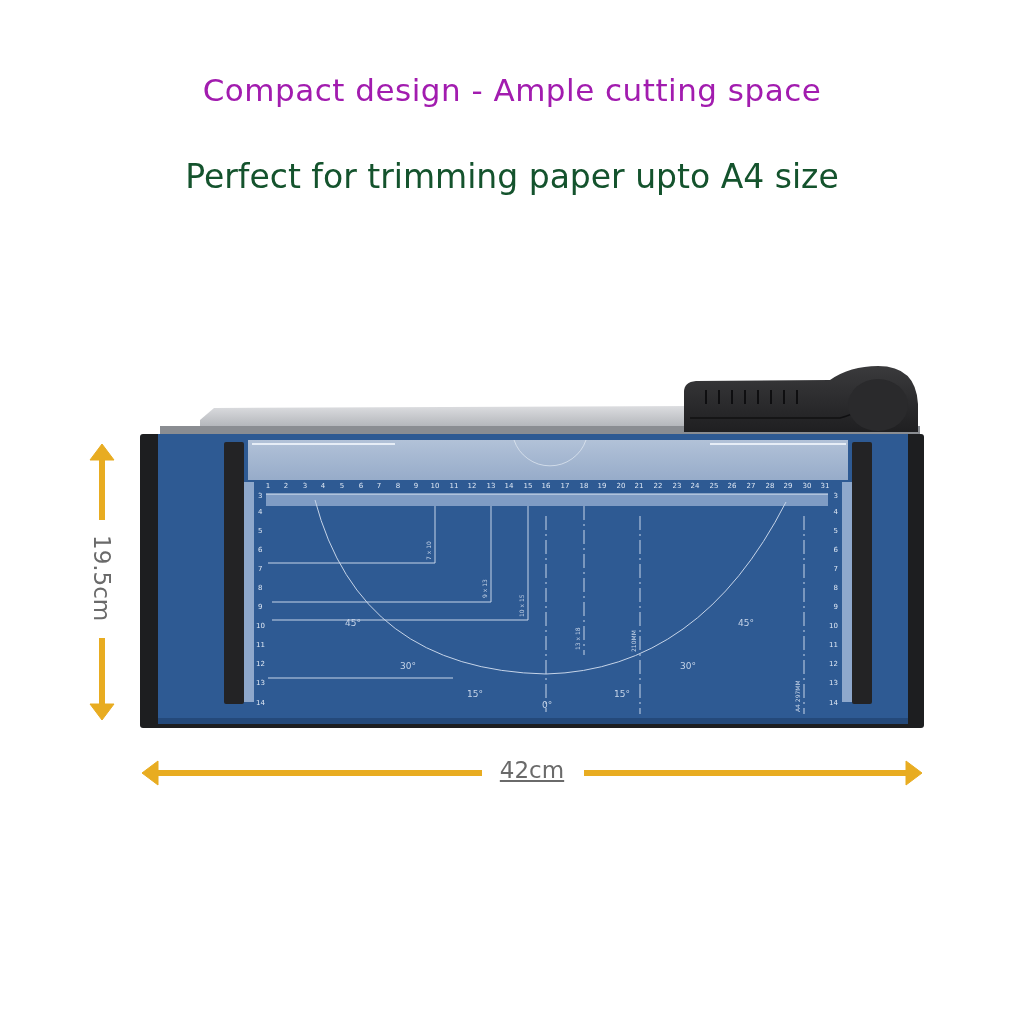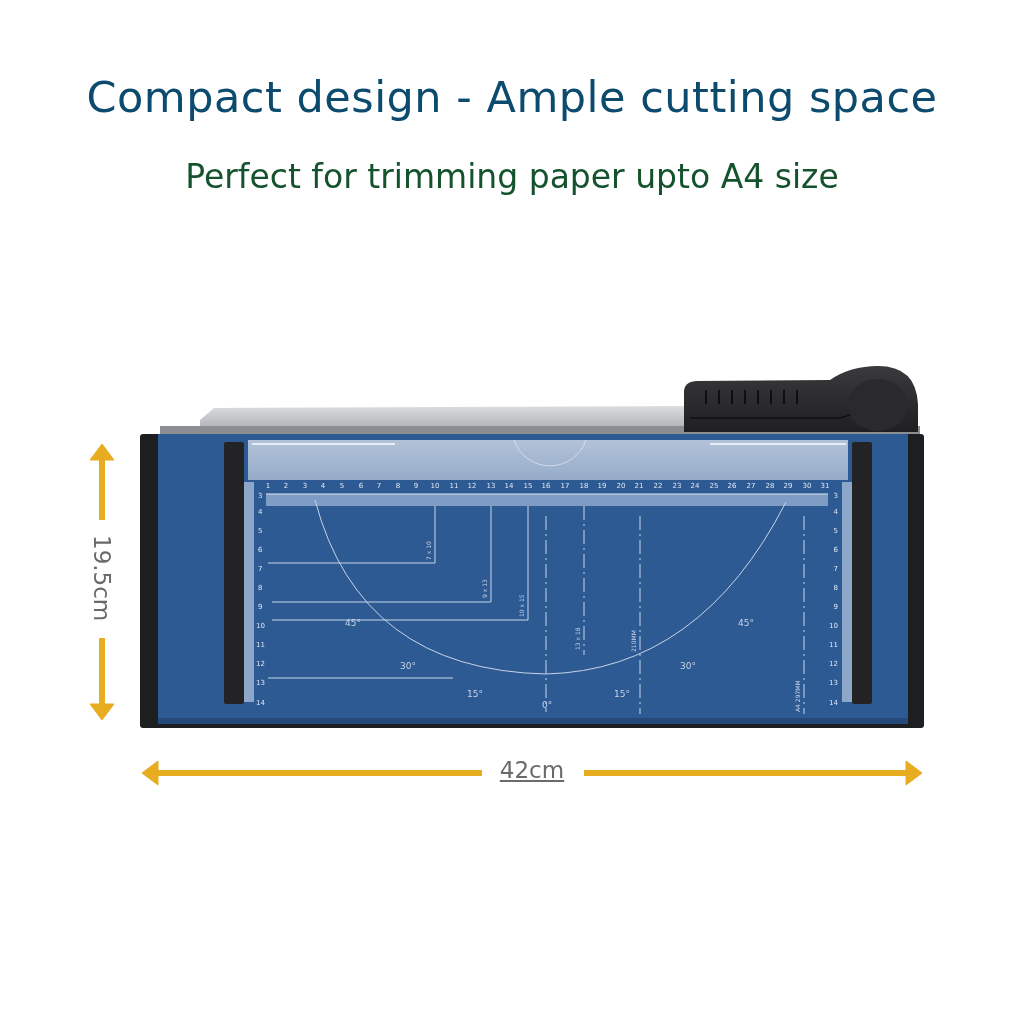--- a/index.html
+++ b/index.html
@@ -1,17 +1,17 @@
 <!DOCTYPE html>
 <html><head>
 <meta charset="utf-8">
 <style>
   html,body{margin:0;padding:0;background:#ffffff;}
   body{width:1024px;height:1024px;position:relative;overflow:hidden;font-family:"DejaVu Sans",sans-serif;}
-  .title{position:absolute;top:72px;left:0;width:1024px;text-align:center;font-size:43px;color:#0c4a6e;letter-spacing:0.5px;font-weight:normal;}
+  .title{position:absolute;top:72px;left:0;width:1024px;text-align:center;font-size:31px;color:#a21caf;letter-spacing:0.5px;font-weight:normal;}
   .subtitle{position:absolute;top:157px;left:0;width:1024px;text-align:center;font-size:33px;color:#14532d;}
   .product{position:absolute;left:0;top:0;width:1024px;height:1024px;}
   .dim-label{position:absolute;color:#6a6a6a;font-size:23px;}
   .vlabel{left:72px;top:552px;width:60px;text-align:center;transform:rotate(90deg);transform-origin:center;}
   .hlabel{left:482px;top:757px;width:100px;text-align:center;text-decoration:underline;}
 </style>
 </head>
 <body>
 
 <div class="title">Compact design - Ample cutting space</div>

